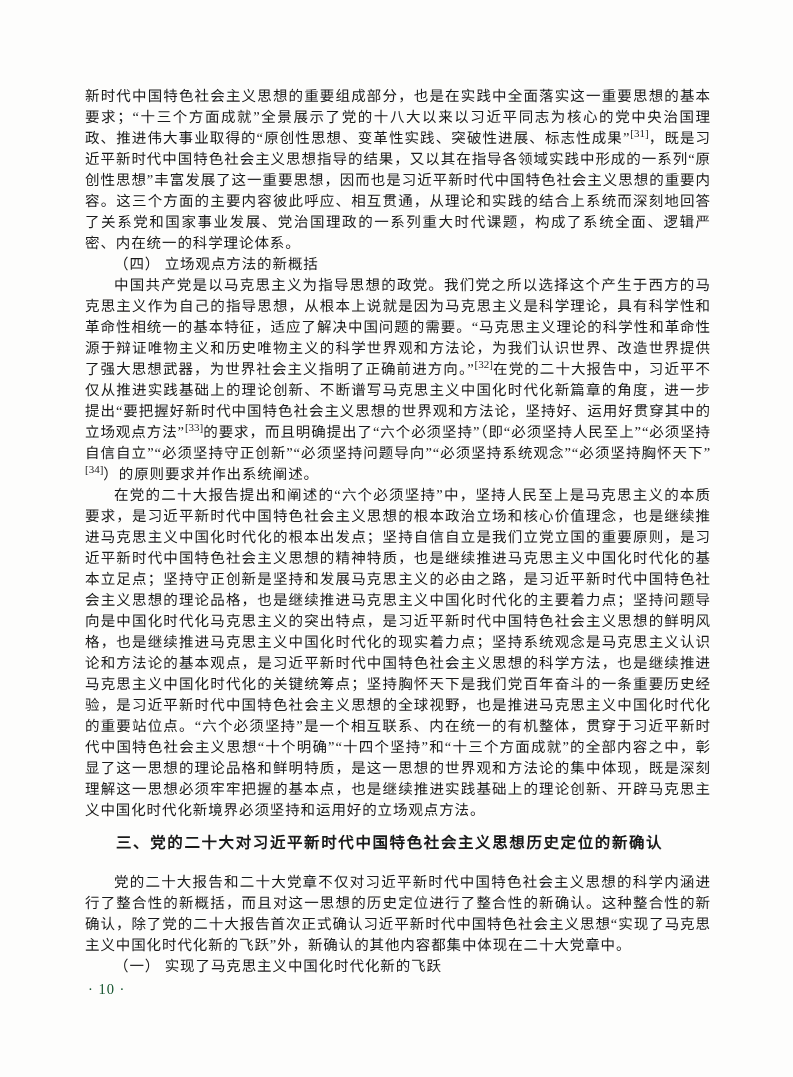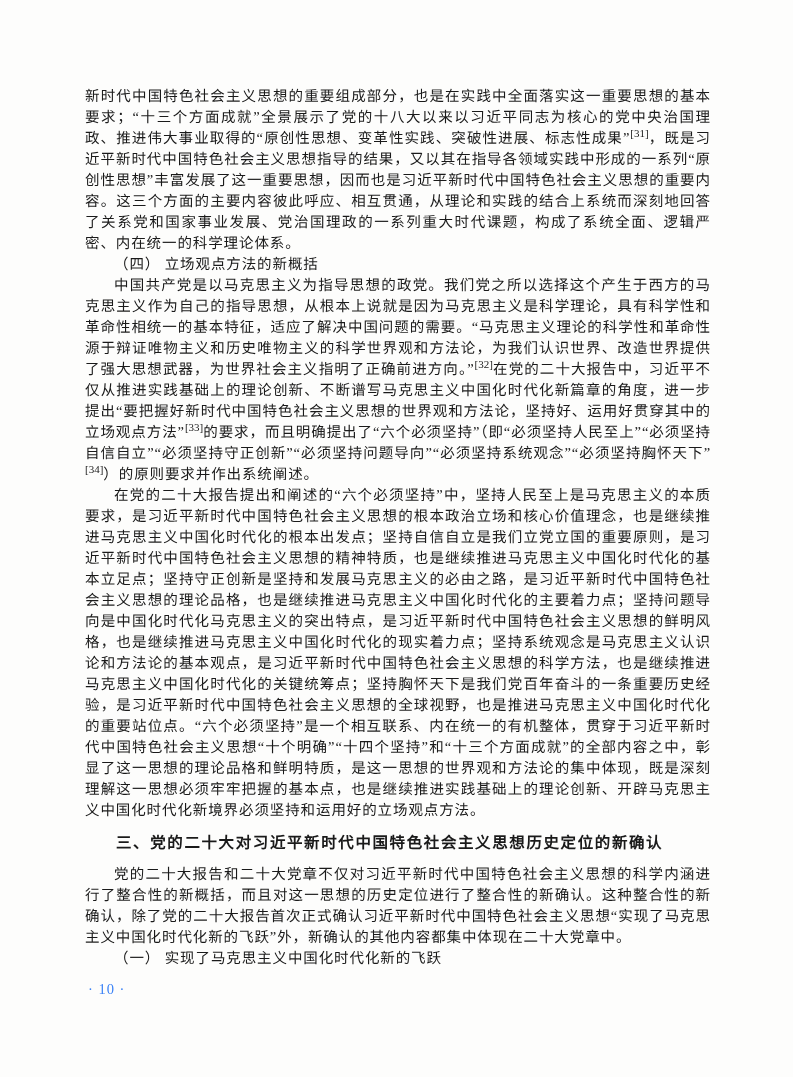--- a/index.html
+++ b/index.html
@@ -27,35 +27,35 @@
     text-align: justify;
     text-justify: inter-character;
     word-break: break-all;
   }
   p.block.indent { text-indent: 2em; }
   p.block.heading {
     font-family: "Liberation Sans", "DejaVu Sans", sans-serif;
     font-weight: bold;
     font-size: 15.5px;
     letter-spacing: 1.6px;
-    margin: 11px 0 11px 0;
+    margin: 11px 0 19px 0;
   }
   p.block sup {
     font-size: 11px;
     letter-spacing: 0;
     line-height: 0;
     vertical-align: super;
   }
   .page-number {
     position: absolute;
     left: 88px;
     top: 981px;
     font-size: 14.5px;
     letter-spacing: 1px;
-    color: #3b82f6;
+    color: #14532d;
   }
 </style>
 </head>
 <body>
 
 <div class="page">
   <div class="content">
       <p class="block body">新时代中国特色社会主义思想的重要组成部分，也是在实践中全面落实这一重要思想的基本要求；“十三个方面成就”全景展示了党的十八大以来以习近平同志为核心的党中央治国理政、推进伟大事业取得的“原创性思想、变革性实践、突破性进展、标志性成果”<sup>[31]</sup>，既是习近平新时代中国特色社会主义思想指导的结果，又以其在指导各领域实践中形成的一系列“原创性思想”丰富发展了这一重要思想，因而也是习近平新时代中国特色社会主义思想的重要内容。这三个方面的主要内容彼此呼应、相互贯通，从理论和实践的结合上系统而深刻地回答了关系党和国家事业发展、党治国理政的一系列重大时代课题，构成了系统全面、逻辑严密、内在统一的科学理论体系。</p>
       <p class="block subhead indent">（四） 立场观点方法的新概括</p>
       <p class="block body indent">中国共产党是以马克思主义为指导思想的政党。我们党之所以选择这个产生于西方的马克思主义作为自己的指导思想，从根本上说就是因为马克思主义是科学理论，具有科学性和革命性相统一的基本特征，适应了解决中国问题的需要。“马克思主义理论的科学性和革命性源于辩证唯物主义和历史唯物主义的科学世界观和方法论，为我们认识世界、改造世界提供了强大思想武器，为世界社会主义指明了正确前进方向。”<sup>[32]</sup>在党的二十大报告中，习近平不仅从推进实践基础上的理论创新、不断谱写马克思主义中国化时代化新篇章的角度，进一步提出“要把握好新时代中国特色社会主义思想的世界观和方法论，坚持好、运用好贯穿其中的立场观点方法”<sup>[33]</sup>的要求，而且明确提出了“六个必须坚持”（即“必须坚持人民至上”“必须坚持自信自立”“必须坚持守正创新”“必须坚持问题导向”“必须坚持系统观念”“必须坚持胸怀天下”<sup>[34]</sup>）的原则要求并作出系统阐述。</p>

